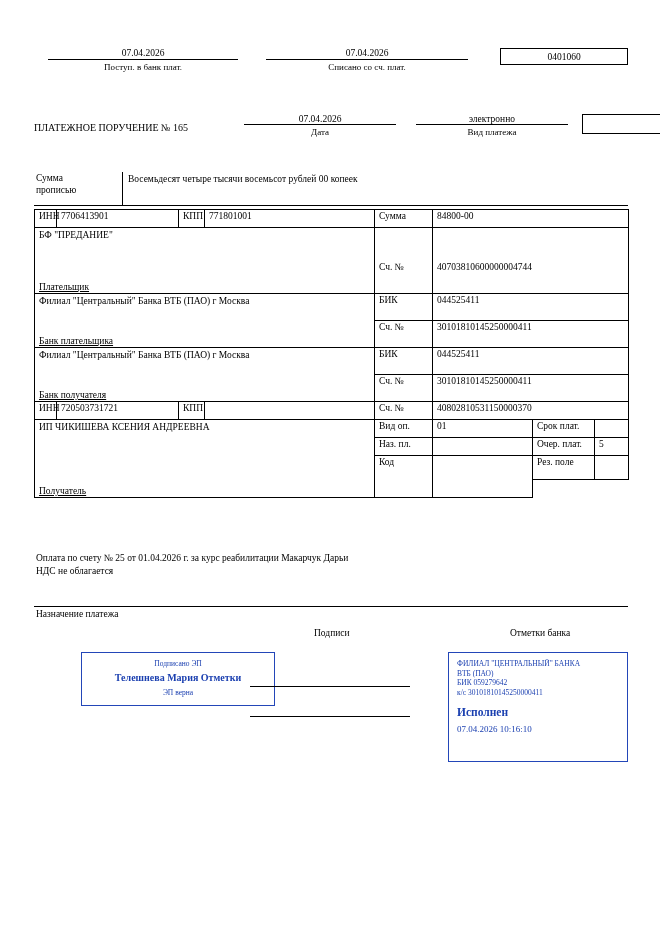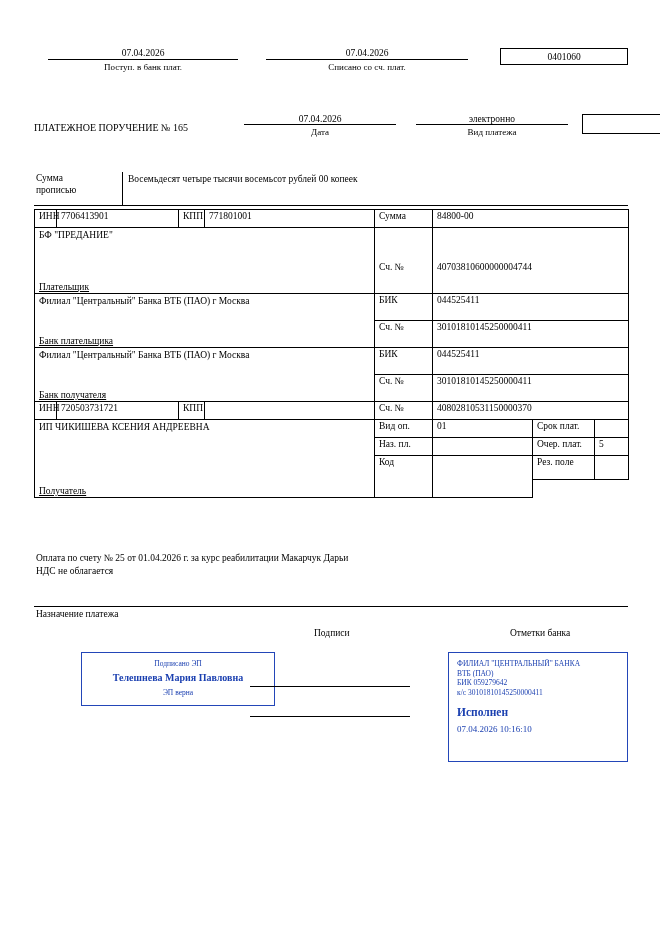--- a/index.html
+++ b/index.html
@@ -255,21 +255,21 @@
     <div class="cap">Назначение платежа</div>
   </div>
 
   <div class="sig-caps">
     <span style="left:280px;">Подписи</span>
     <span style="left:476px;">Отметки банка</span>
   </div>
 
   <div class="stamp-ep">
     <div class="l1">Подписано ЭП</div>
-    <div class="l2">Телешнева Мария Павловна</div>
+    <div class="l2">Телешнева Мария Отметки</div>
     <div class="l3">ЭП верна</div>
   </div>
 
   <div class="sig-line" style="top:686px;"></div>
   <div class="sig-line" style="top:716px;"></div>
 
   <div class="stamp-bank">
     <div class="b1">ФИЛИАЛ "ЦЕНТРАЛЬНЫЙ" БАНКА</div>
     <div class="b1">ВТБ (ПАО)</div>
     <div class="b2">БИК 059279642</div>

